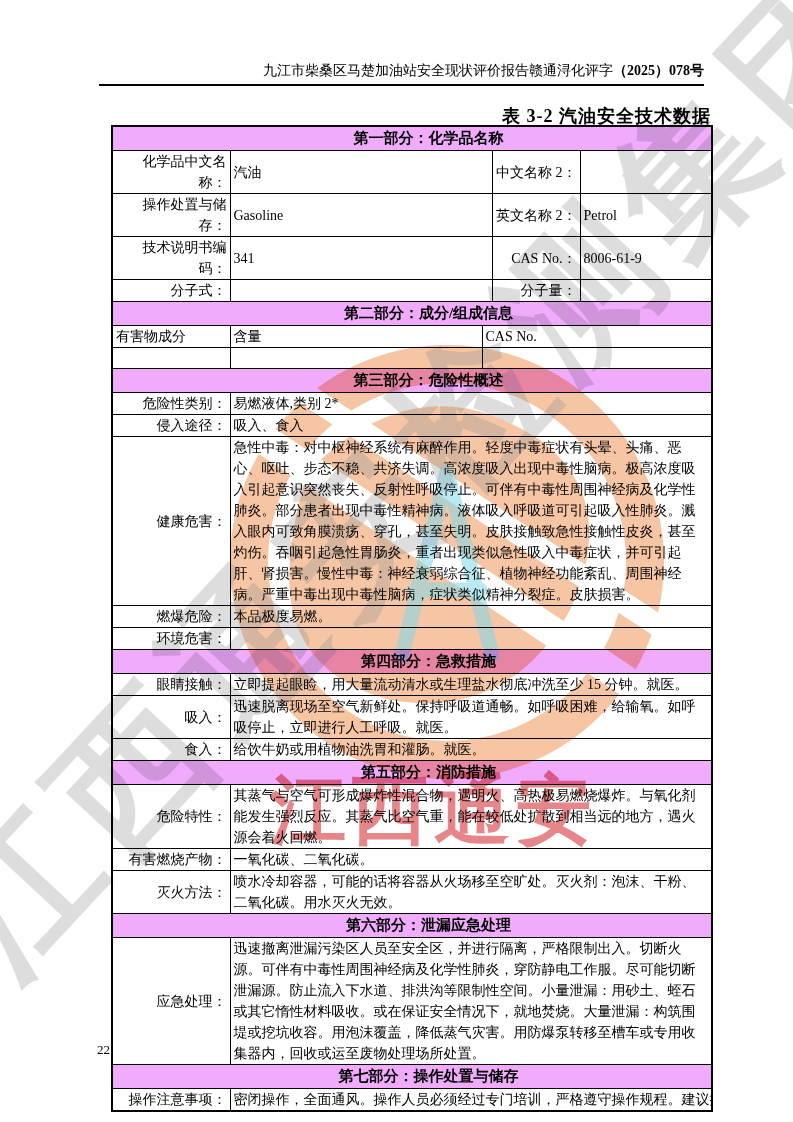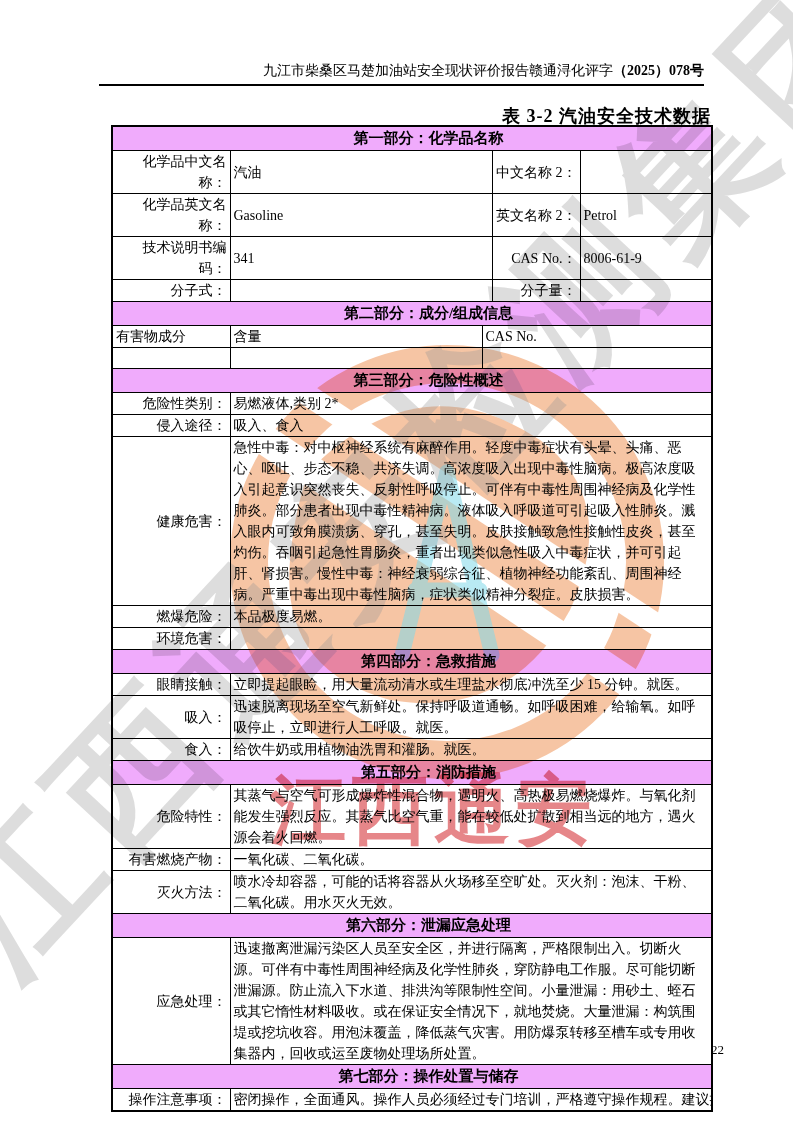--- a/index.html
+++ b/index.html
@@ -48,22 +48,22 @@
     text-align:center; font-weight:bold;
     font-size:15px; height:23px; line-height:23px;padding-left:36px;
   }
   td.lbl { text-align:right; }
   td.val { text-align:left; }
   td.ctr { text-align:left; }
   tr.r  { height:21px; }
   td.clip { white-space:nowrap; }
   
   .pagenum {
-    position:absolute; left:124px; width:600px; top:1042px;
-    text-align:right; font-size:13px;
+    position:absolute; left:97px; width:600px; top:1042px;
+    text-align:left; font-size:13px;
   }
   
   .wm {
     position:absolute; inset:0;
     pointer-events:none;
     mix-blend-mode:multiply;
   }
   .wm-diag {
     position:absolute; left:-180px; top:540px; width:1300px;
     transform:rotate(-47deg); transform-origin:430px 80px;
@@ -106,21 +106,21 @@
         <tr class="sec">
       <td colspan="5">第一部分：化学品名称</td>
     </tr>
     <tr class="r">
       <td class="lbl">化学品中文名称：</td>
       <td class="val" colspan="2">汽油</td>
       <td class="lbl">中文名称 2：</td>
       <td class="val"></td>
     </tr>
     <tr class="r">
-      <td class="lbl">化学品英文名称：</td>
+      <td class="lbl">操作处置与储存：</td>
       <td class="val" colspan="2">Gasoline</td>
       <td class="lbl">英文名称 2：</td>
       <td class="val">Petrol</td>
     </tr>
     <tr class="r">
       <td class="lbl">技术说明书编码：</td>
       <td class="val" colspan="2">341</td>
       <td class="lbl">CAS No.：</td>
       <td class="val">8006-61-9</td>
     </tr>

